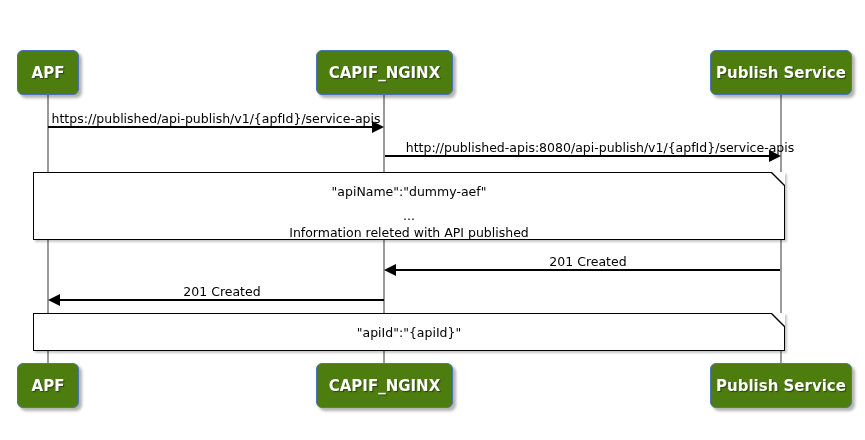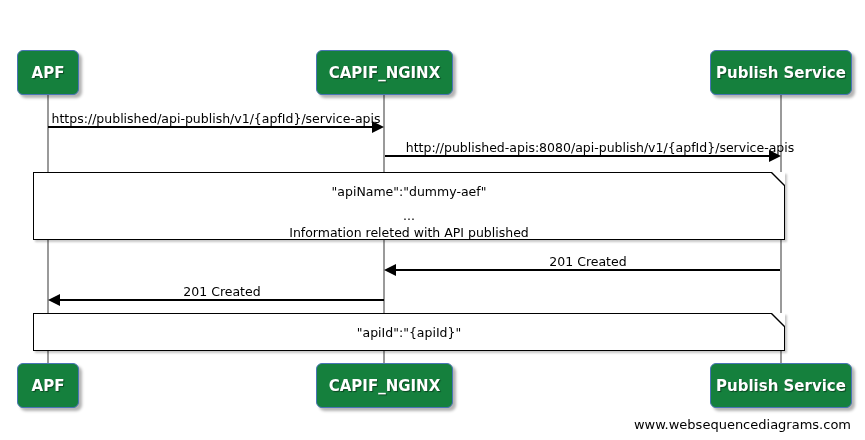--- a/index.html
+++ b/index.html
@@ -34,21 +34,21 @@
   
   .lifeline {
     position: absolute;
     width: 2px;
     background: #9a9a9a;
   }
 
   
   .actor {
     position: absolute;
-    background: #15803d;
+    background: #4d7c0f;
     border: 1px solid #4a74b5;
     border-radius: 6px;
     box-shadow: 3px 3px 3px rgba(0,0,0,0.30);
     display: flex;
     align-items: center;
     justify-content: center;
     box-sizing: border-box;
   }
   .actor span {
     color: #ffffff;
@@ -182,15 +182,14 @@
   <div class="actor" style="left:17px; top:363px; width:62px; height:45px;">
     <span>APF</span>
   </div>
   <div class="actor" style="left:316px; top:363px; width:137px; height:45px;">
     <span>CAPIF_NGINX</span>
   </div>
   <div class="actor" style="left:710px; top:363px; width:142px; height:45px;">
     <span>Publish Service</span>
   </div>
 
-  <div class="footer">www.websequencediagrams.com</div>
 
 </div>
 
 </body></html>

